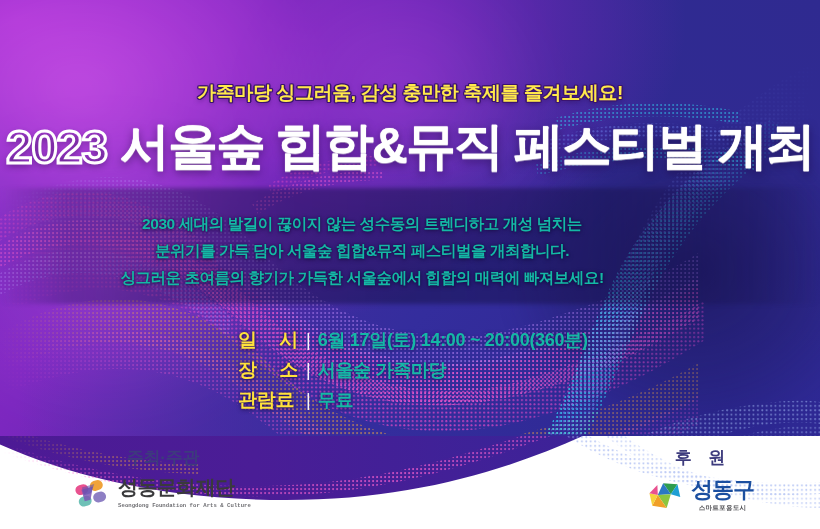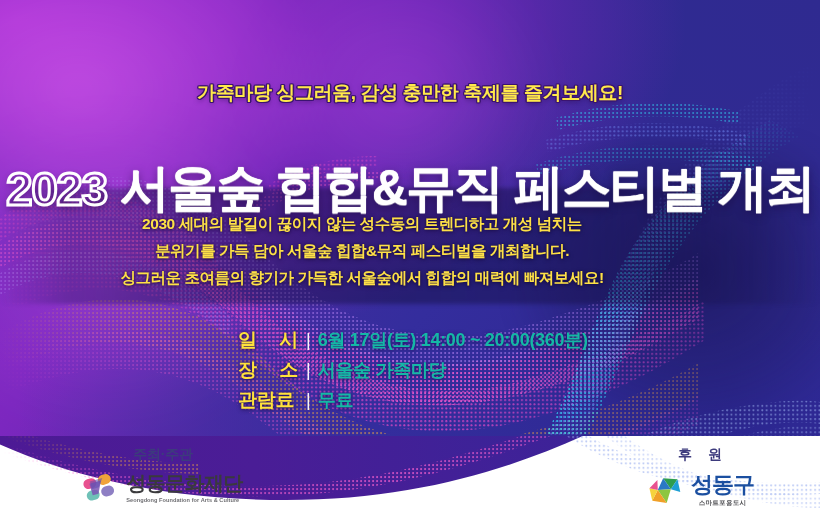--- a/index.html
+++ b/index.html
@@ -148,34 +148,33 @@
   }
   .title-main {
     font-size: 50px;
     font-weight: 800;
     letter-spacing: -2px;
     color: #ffffff;
     text-shadow:
       0 0 1px #ffffff,
       0 3px 8px rgba(26,6,54,.50),
       0 1px 0 rgba(255,255,255,.6);
-    margin-top: 42px;
   }
 
   .paragraph {
     position: absolute;
     top: 210px;
     left: 0;
     width: 724px;
     text-align: center;
     font-size: 15.5px;
     font-weight: 700;
     line-height: 27px;
     letter-spacing: -0.45px;
-    color: #fde047;
+    color: #14b8a6;
     text-shadow: 0 1px 4px rgba(18,6,48,.75), 0 0 2px rgba(18,6,48,.6);
   }
   .paragraph div { white-space: nowrap; }
 
   .details {
     position: absolute;
     top: 325px;
     left: 238px;
   }
   .detail-row {
@@ -232,33 +231,34 @@
   }
 
   .footer-block {
     position: absolute;
     text-align: center;
   }
   .footer-block.host { left: 38px; top: 10px; width: 250px; }
   .footer-block.support { left: 600px; top: 10px; width: 200px; }
 
   .footer-heading {
-    font-size: 14px;
+    font-size: 17px;
     font-weight: 800;
     letter-spacing: -0.2px;
     color: #3d3b7d;
     margin-bottom: 9px;
   }
   .footer-heading.wide { letter-spacing: 6px; padding-left: 6px; }
 
   .logo-row {
     display: flex;
     align-items: center;
     justify-content: center;
     gap: 9px;
+    font-family: Liberation Mono, monospace;
   }
   .logo-text-wrap { text-align: left; }
   .logo-name {
     font-size: 20px;
     font-weight: 800;
     letter-spacing: -0.6px;
     color: #3a3a3c;
     line-height: 1.05;
   }
   .logo-sub {

